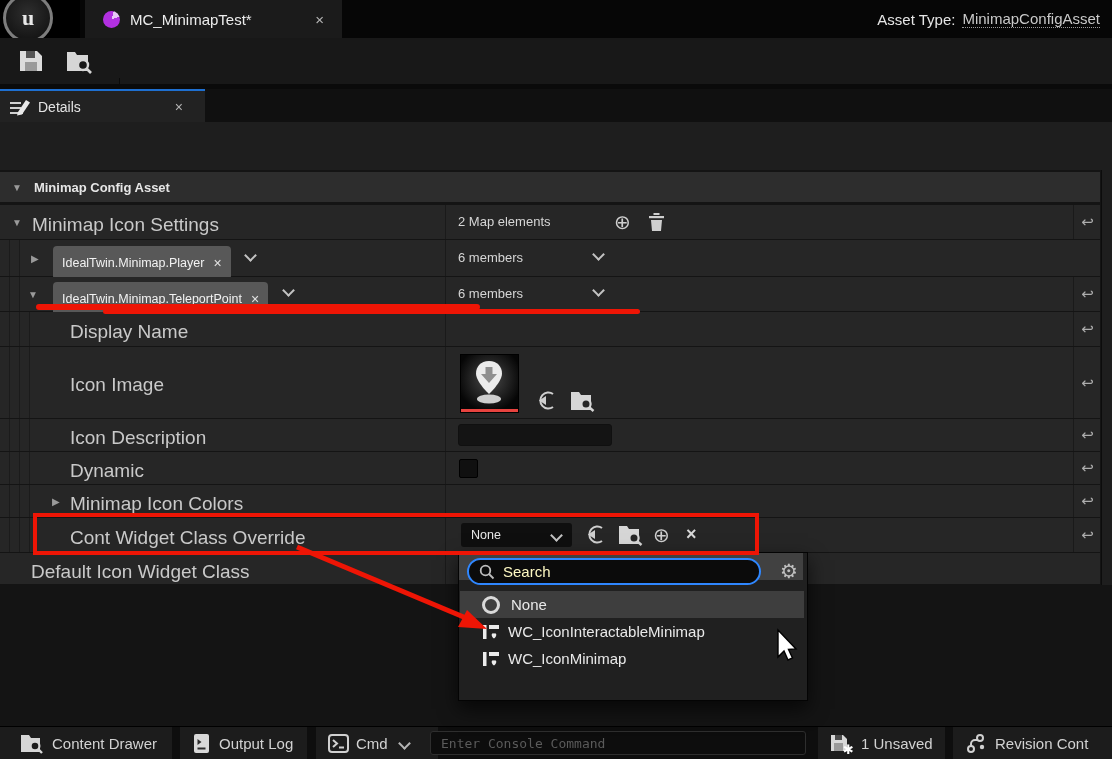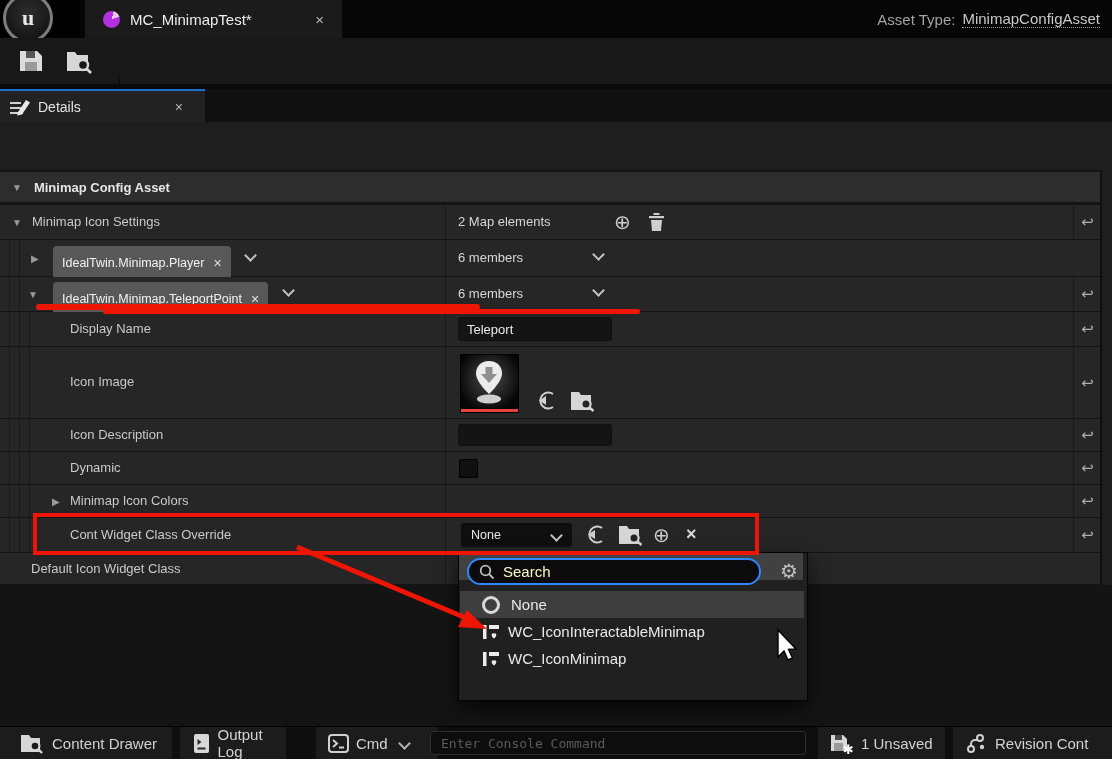--- a/index.html
+++ b/index.html
@@ -14,21 +14,21 @@
   #logo-circle{left:3px;top:-7px;width:44px;height:44px;border-radius:50%;
       border:3px solid #7d7d7d;background:radial-gradient(circle at 50% 40%,#2e2e2e,#0d0d0d);
       display:flex;align-items:center;justify-content:center;color:#e8e8e8;
       font-weight:bold;font-size:22px;font-family:"Liberation Serif",serif;}
   #asset-tab{left:85px;top:0;width:257px;height:38px;background:#1b1b1b;}
   .purple-dot{width:17px;height:17px;border-radius:50%;margin:0 10px 0 18px;
       background:conic-gradient(from 15deg,#e7c6f5 0 55deg,#b230e0 55deg 360deg);}
   #asset-tab-title{font-size:15px;color:#ececec;}
   .close-x{color:#b5b5b5;font-size:15px;line-height:1;}
   #asset-type-wrap{right:12px;top:0;height:38px;}
-  #asset-type-label{color:#a3a3a3;font-size:15px;}
+  #asset-type-label{color:#e5e5e5;font-size:15px;}
   #asset-type-value{color:#c9c9c9;font-size:15px;margin-left:7px;border-bottom:1px dotted #9a9a9a;}
   
   #toolbar{left:0;top:38px;width:1112px;height:46px;background:#181818;}
   #toolbar-sep{left:119px;top:40px;width:1px;height:42px;background:#0a0a0a;}
   #toolbar-strip{left:0;top:84px;width:1112px;height:5px;background:#0a0a0a;}
   
   #details-tabrow{left:0;top:89px;width:1112px;height:33px;background:#101010;}
   #details-tab{left:0;top:89px;width:205px;height:33px;background:#222;
       border-top:2px solid #1e6fd0;box-sizing:border-box;}
   #details-title{font-size:14px;color:#e3e3e3;margin-left:8px;}
@@ -37,21 +37,21 @@
   #search-pill{left:12px;top:131px;width:1018px;height:31px;background:#0a0a0a;
       border:1px solid #000;border-radius:17px;box-sizing:border-box;}
   .placeholder{color:#fef9c3;font-size:14px;}
   
   #props-bg{left:0;top:170px;width:1112px;height:556px;background:#141414;}
   #scroll-strip{left:1101px;top:170px;width:11px;height:415px;background:#1e1e1e;border-left:1px solid #0c0c0c;}
   #cat-header{left:0;top:172px;width:1100px;height:30px;background:#2d2d2d;}
   #cat-header b{font-size:13px;color:#e6e6e6;}
   .prow{left:0;width:1100px;background:#262626;}
   .tri{color:#9a9a9a;font-size:10px;}
-  .plabel{font-size:13px;color:#c9c9c9;}
+  .plabel{font-size:19px;color:#c9c9c9;}
   .pvalue{font-size:13px;color:#d6d6d6;}
   .vdiv{position:absolute;left:445px;top:0;bottom:0;width:1px;background:#1a1a1a;}
   .g{position:absolute;top:0;bottom:0;width:1px;background:#1b1b1b;}
   .undo{position:absolute;left:1073px;top:0;bottom:0;width:27px;border-left:1px solid #1a1a1a;
       display:flex;align-items:center;justify-content:center;color:#adadad;font-size:15px;}
   .chip{height:24px;background:#585858;border-radius:4px;display:inline-flex;align-items:center;
       padding:5px 9px;font-size:12.5px;color:#f2f2f2;}
   .chip .x{margin-left:9px;font-size:14px;color:#e2e2e2;}
   .chev{display:inline-block;width:7px;height:7px;border-right:2px solid #c3c3c3;
       border-bottom:2px solid #c3c3c3;transform:rotate(45deg);margin-left:12px;margin-top:-4px;}
@@ -195,23 +195,20 @@
   <i class="chev abs" style="left:582px;top:13px;"></i>
   <div class="undo">↩</div>
 </div>
 
 <div class="prow abs" style="top:312px;height:34px;">
   <i class="g" style="left:9px;"></i>
     <i class="g" style="left:19px;"></i>
     <i class="g" style="left:29px;"></i>
   <span class="plabel abs" style="left:70px;top:9px;">Display Name</span>
   <div class="vdiv"></div>
-  <div class="tfield abs" style="left:458px;top:5px;width:154px;height:24px;">
-    <span>Teleport</span>
-  </div>
   <div class="undo">↩</div>
 </div>
 
 <div class="prow abs" style="top:347px;height:71px;">
   <i class="g" style="left:9px;"></i>
     <i class="g" style="left:19px;"></i>
     <i class="g" style="left:29px;"></i>
   <span class="plabel abs" style="left:70px;top:27px;">Icon Image</span>
   <div class="vdiv"></div>
   <div class="abs" style="left:460px;top:7px;width:57px;height:57px;border:1px solid #000;
@@ -333,21 +330,21 @@
 
 <div id="statusbar" class="abs"></div>
 <div class="seg" style="left:0;width:172px;">
   <svg style="margin-left:20px;" width="24" height="22">
     <path d="M1 3 h8 l2 3 h9 v14 h-19 z" fill="#d6d6d6"></path>
     <circle cx="15" cy="14" r="4.4" fill="#1c1c1c" stroke="#d6d6d6" stroke-width="2.2"></circle>
     <line x1="18.4" y1="17.4" x2="22" y2="21" stroke="#d6d6d6" stroke-width="2.4"></line>
   </svg>
   <span style="margin-left:8px;">Content Drawer</span>
 </div>
-<div class="seg" style="left:180px;width:106px;">
+<div class="seg" style="left:180px;width:127px;">
   <svg style="margin-left:12px;" width="19" height="21">
     <rect x="2" y="1" width="15" height="19" rx="2" fill="#d8d8d8"></rect>
     <path d="M5.5 6 l4 3 -4 3 z" fill="#2b2b2b"></path>
     <rect x="5.5" y="14.5" width="8" height="2" fill="#2b2b2b"></rect>
   </svg>
   <span style="margin-left:8px;">Output Log</span>
 </div>
 <div class="seg" style="left:316px;width:122px;">
   <svg style="margin-left:12px;" width="21" height="19">
     <rect x="1" y="1" width="19" height="17" rx="3" fill="none" stroke="#d0d0d0" stroke-width="2"></rect>

